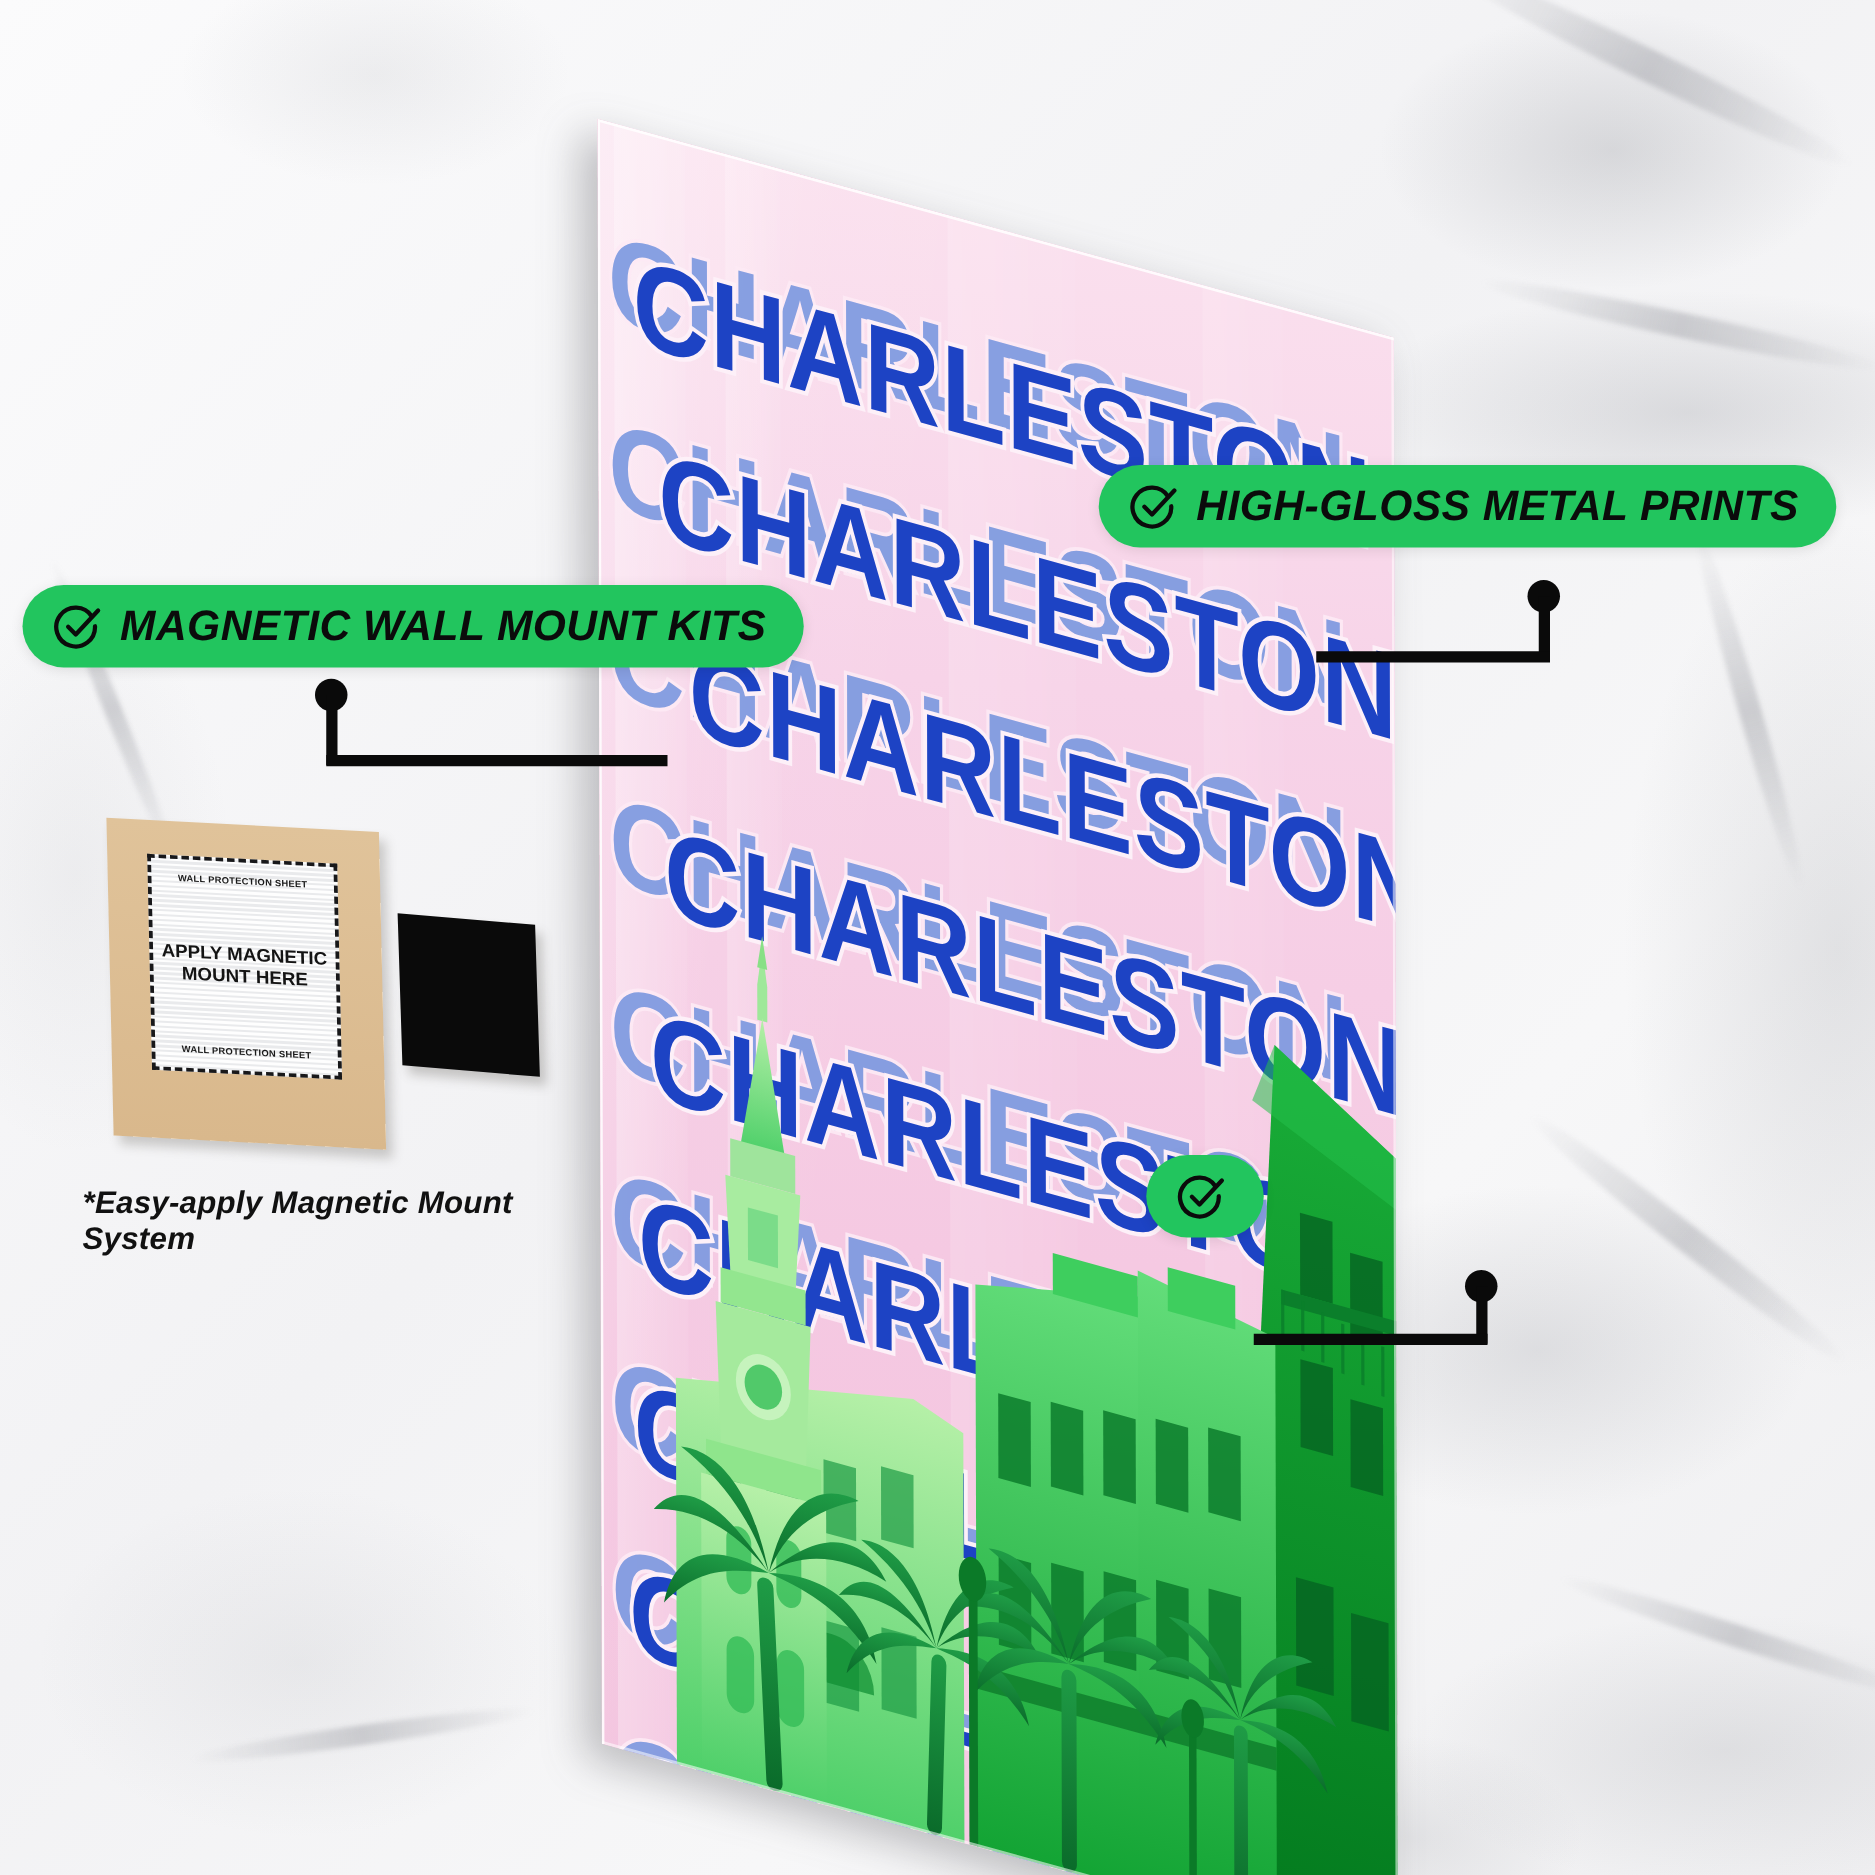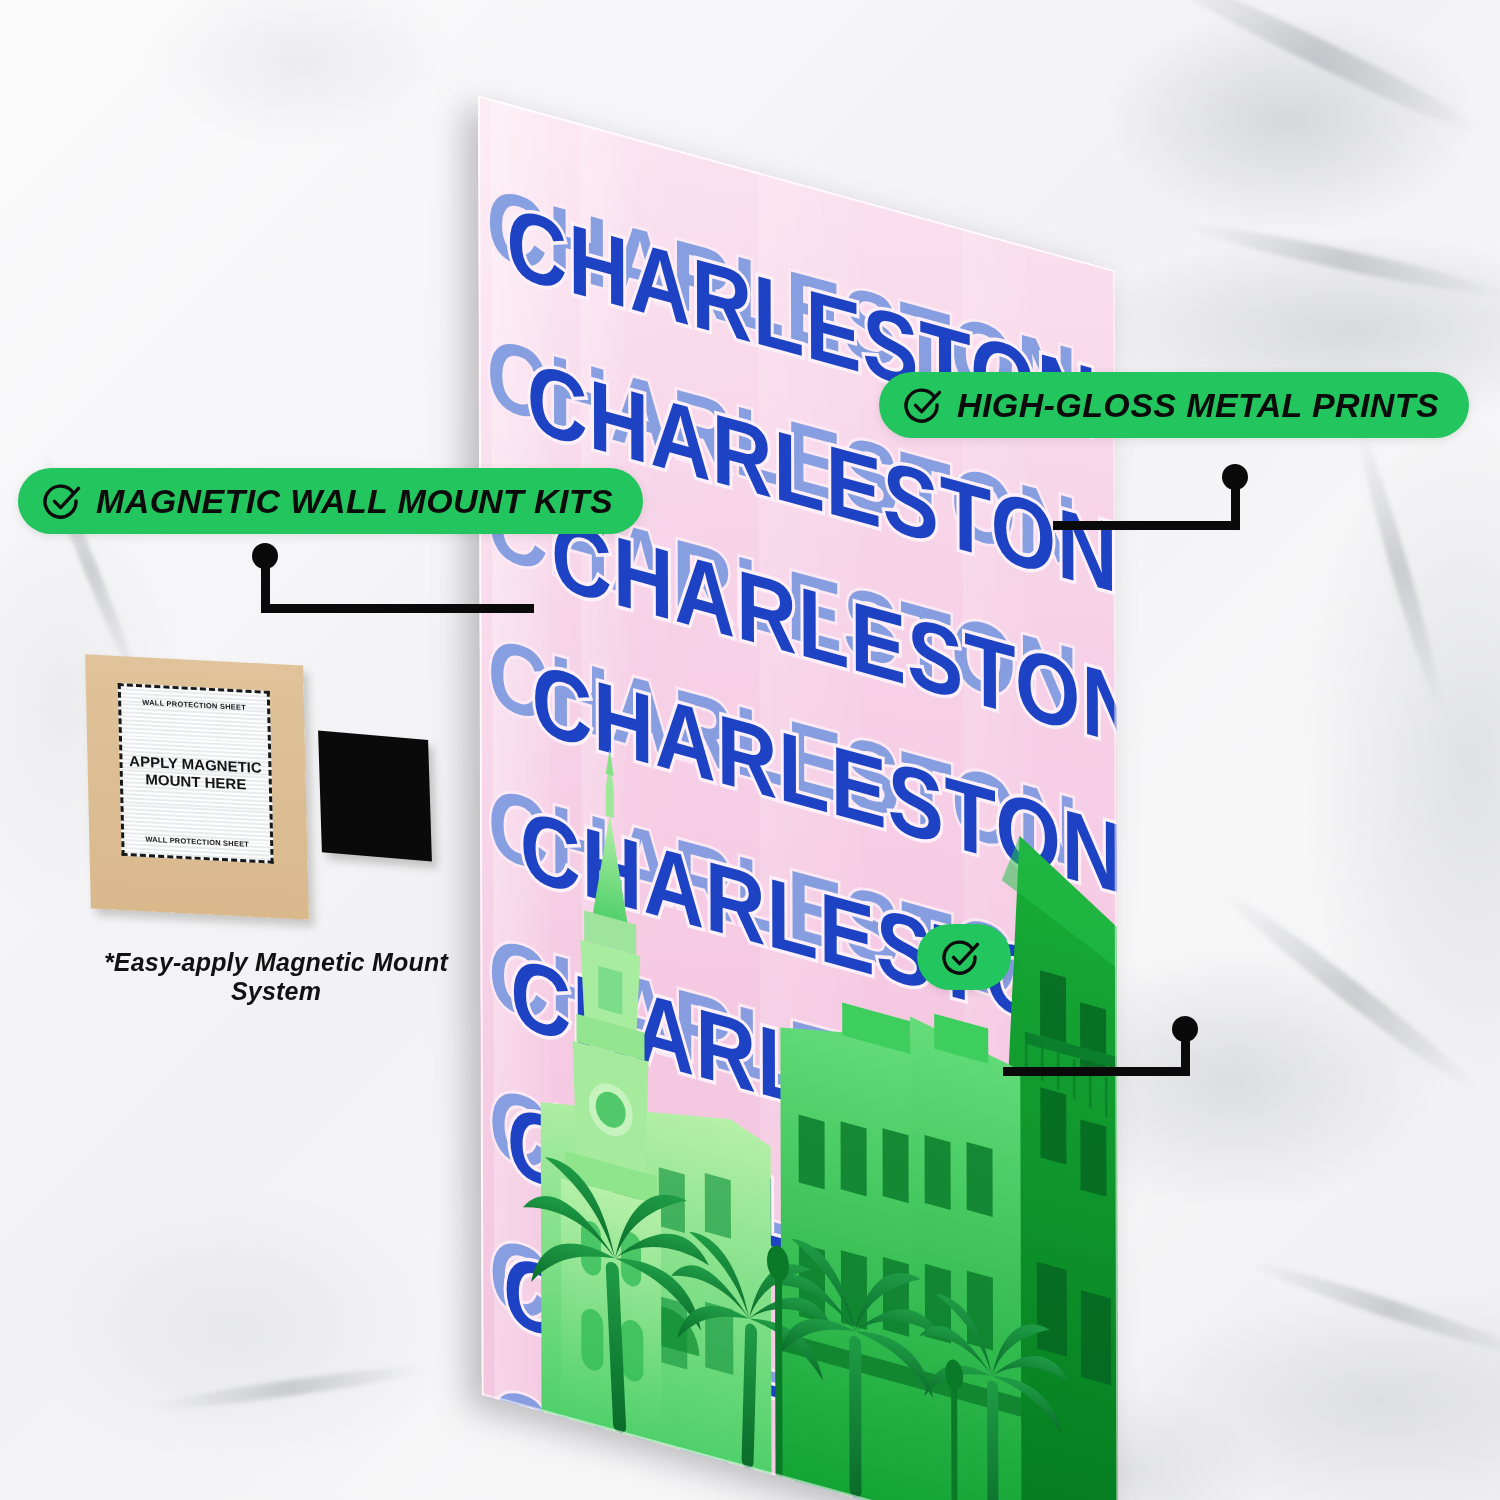--- a/index.html
+++ b/index.html
@@ -161,21 +161,20 @@
     background:#0a0a0a;
     transform:matrix(1,0.085,0.03,0.95,0,0);
     box-shadow:5px 7px 9px rgba(90,85,80,.30);
   }
   #mount-caption {
     position:absolute; left:66px; top:948px; width:420px;
     font-family:"Liberation Sans", sans-serif;
     font-weight:700; font-style:italic;
     font-size:25px; color:#111;
     letter-spacing:.2px;
-    text-align:center;
   }
 </style>
 </head>
 <body>
 
 <div id="marble">
   <div class="vein" style="left:1140px; top:40px;  width:360px; height:26px; transform:rotate(26deg);"></div>
   <div class="vein" style="left:1180px; top:250px; width:330px; height:20px; transform:rotate(12deg);"></div>
   <div class="vein" style="left:1250px; top:560px; width:300px; height:18px; transform:rotate(74deg);"></div>
   <div class="vein" style="left:1190px; top:980px; width:320px; height:22px; transform:rotate(38deg);"></div>

